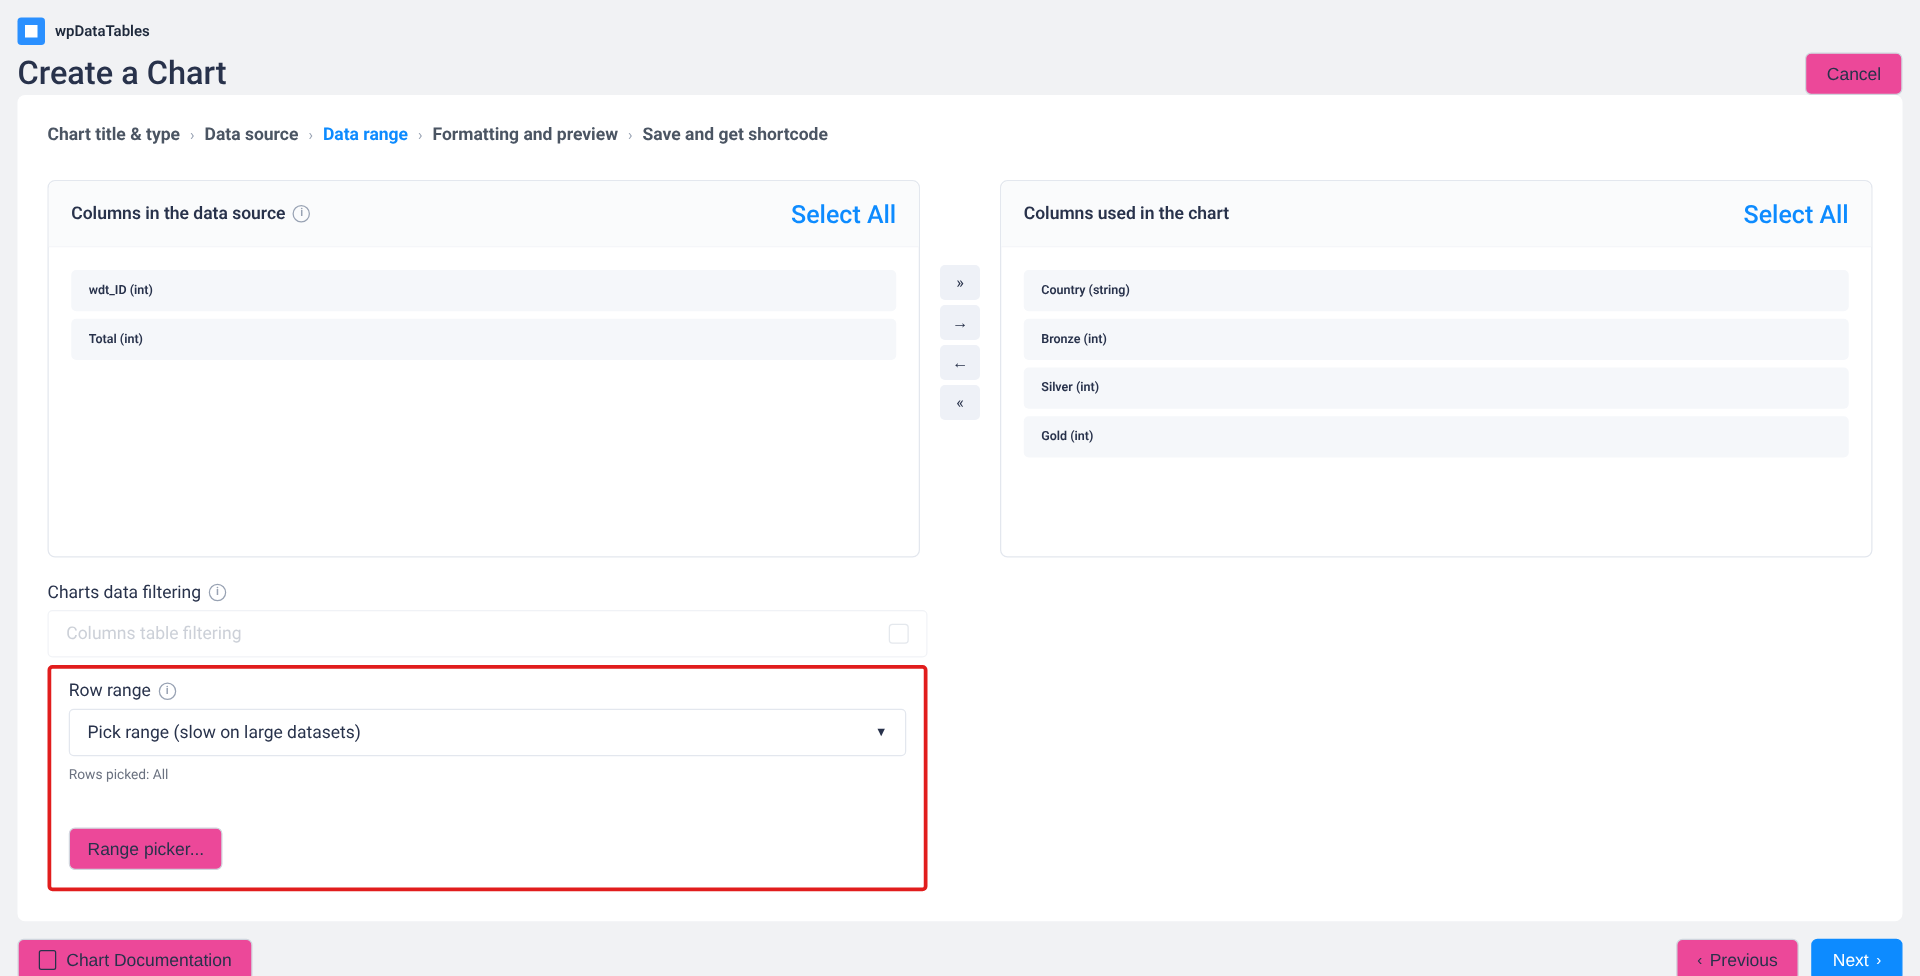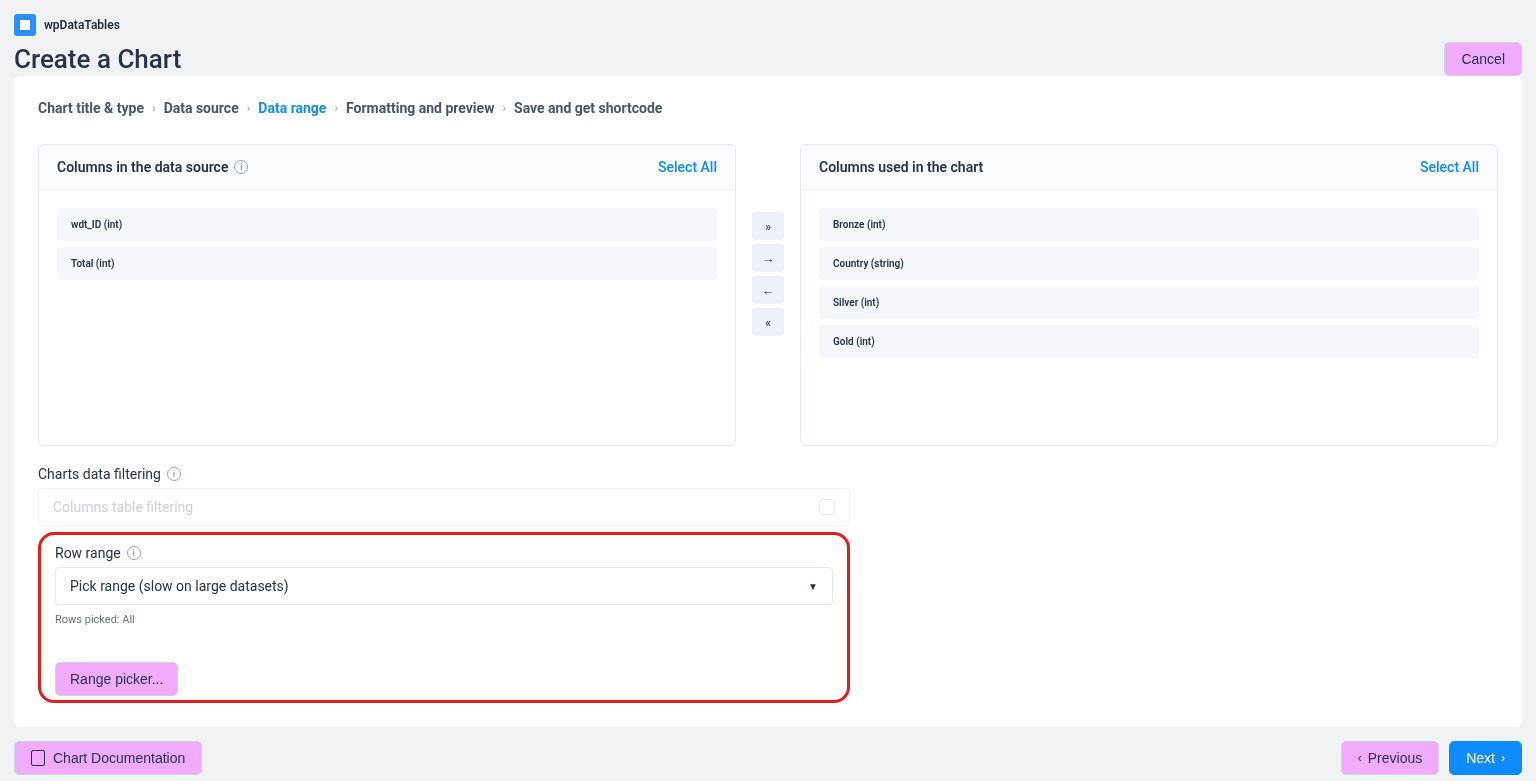--- a/index.html
+++ b/index.html
@@ -4,52 +4,52 @@
 <style>
   * { box-sizing: border-box; margin: 0; padding: 0; }
   body { font-family: -apple-system, BlinkMacSystemFont, "Segoe UI", Roboto, Helvetica, Arial, sans-serif; background: #f1f2f4; color: #1e293b; width:1536px; height:781px; overflow:hidden; }
   .page { padding: 14px; }
   .brand { display:flex; align-items:center; gap:8px; margin-bottom:6px;}
   .brand-logo { width:22px; height:22px; background:#2a90ff; border-radius:3px; position:relative; display:flex; align-items:center; justify-content:center;}
   .brand-logo::before { content:""; width:10px; height:10px; background:#fff; display:block;}
   .brand-name { font-size:12px; font-weight:600; color:#1e293b;}
   .topbar { display:flex; justify-content:space-between; align-items:center; }
   .page-title { font-size:26px; font-weight:500; color:#28324b;}
-  .btn { border:1px solid #d0d5dd; background:#f0abfc; border-radius:5px; padding:8px 16px; font-size:14px; cursor:pointer; color:#28324b; font-weight:500;}
+  .btn { border:1px solid #d0d5dd; background:#ec4899; border-radius:5px; padding:8px 16px; font-size:14px; cursor:pointer; color:#28324b; font-weight:500;}
   .btn-primary { background:#0d8bff; border-color:#0d8bff; color:#fff;}
   .card { background:#fff; border-radius:6px; padding:24px 24px 24px 24px;}
   .breadcrumb { display:flex; align-items:center; gap:8px; font-size:14px; margin-bottom:28px; flex-wrap:wrap;}
   .breadcrumb-item { color:#4b5563; font-weight:700;}
   .breadcrumb-item.active { color:#0d8bff;}
   .breadcrumb-sep { color:#98a2b3; font-size:12px;}
   .columns-row { display:flex; gap:16px; align-items:flex-start;}
   .panel { flex:1; border:1px solid #e3e7ee; border-radius:6px; background:#fff; min-height:302px; display:flex; flex-direction:column;}
   .panel-header { display:flex; justify-content:space-between; align-items:center; padding:14px 18px; border-bottom:1px solid #f1f3f7; background:#fafbfc; border-radius:6px 6px 0 0;}
   .panel-title { font-size:14px; font-weight:600; color:#28324b; display:flex; align-items:center; gap:6px;}
   .info-icon { width:14px; height:14px; border:1px solid #98a2b3; border-radius:50%; display:inline-flex; align-items:center; justify-content:center; font-size:9px; color:#98a2b3; font-weight:600;}
-  .select-all { color:#0d8bff; font-size:14px; font-weight:500; cursor:pointer;}
+  .select-all { color:#0d8bff; font-size:20px; font-weight:500; cursor:pointer;}
   .panel-body { padding:18px; display:flex; flex-direction:column; gap:6px;}
   .col-item { background:#f5f7fa; border-radius:4px; padding:11px 14px; font-size:10px; font-weight:600; color:#28324b; cursor:pointer;}
   .shuttle-controls { display:flex; flex-direction:column; gap:4px; padding-top:68px;}
   .shuttle-btn { width:32px; height:28px; background:#eef1f7; border-radius:4px; display:flex; align-items:center; justify-content:center; cursor:pointer; color:#28324b; font-size:13px;}
   .section-label { font-size:14px; color:#28324b; display:flex; align-items:center; gap:6px; margin-bottom:6px; margin-top:20px;}
   .follow-row { border:1px solid #e3e7ee; border-radius:4px; padding:10px 14px; display:flex; justify-content:space-between; align-items:center; background:#fff; opacity:0.5;}
   .follow-text { font-size:14px; color:#9aa3b2;}
   .checkbox-box { width:16px; height:16px; border:1px solid #cbd2dc; border-radius:3px;}
-  .highlight-box { border:3px solid #e11d1d; border-radius:16px; padding:10px 14px 4px 14px; margin-top:6px;}
+  .highlight-box { border:3px solid #e11d1d; border-radius:4px; padding:10px 14px 14px 14px; margin-top:6px;}
   .select-field { border:1px solid #e3e7ee; border-radius:4px; padding:10px 14px; display:flex; justify-content:space-between; align-items:center; background:#fff; cursor:pointer; font-size:14px; color:#28324b;}
   .caret { font-size:10px; color:#28324b;}
   .rows-picked { font-size:11px; color:#6b7280; margin-top:8px; margin-bottom:8px;}
   .footer { display:flex; justify-content:space-between; align-items:center; margin-top:14px;}
   .footer-left .btn { display:flex; align-items:center; gap:8px;}
   .footer-right { display:flex; gap:10px;}
   .doc-icon { width:14px; height:16px; border:1.5px solid #28324b; border-radius:2px; display:inline-block; position:relative;}
   .nav-btn { display:flex; align-items:center; gap:6px;}
   .chev { font-size:12px;}
-  .left-half { width:812px; }
+  .left-half { width:704px; }
   .section-label-inner { font-size:14px; color:#28324b; display:flex; align-items:center; gap:6px; margin-bottom:6px;}
 </style>
 </head>
 <body>
 
 <div class="page">
   <div class="brand">
     <div class="brand-logo"></div>
     <span class="brand-name">wpDataTables</span>
   </div>
@@ -105,22 +105,22 @@
       </div>
 
       <div class="panel">
         <div class="panel-header">
           <div class="panel-title">
             <span>Columns used in the chart</span>
           </div>
           <span class="select-all">Select All</span>
         </div>
         <div class="panel-body">
+          <div class="col-item">Country (string)</div>
           <div class="col-item">Bronze (int)</div>
-          <div class="col-item">Country (string)</div>
           <div class="col-item">Silver (int)</div>
           <div class="col-item">Gold (int)</div>
         </div>
       </div>
     </div>
 
     <div class="left-half">
       <div class="section-label">
         <span>Charts data filtering</span>
         <span class="info-icon">i</span>

